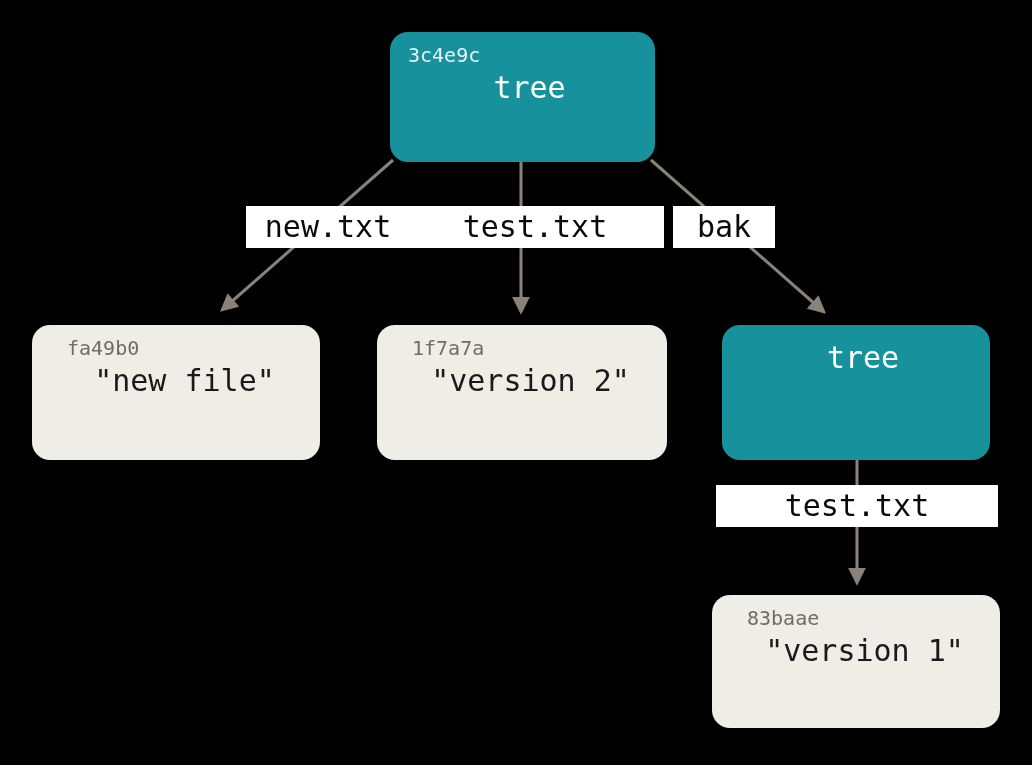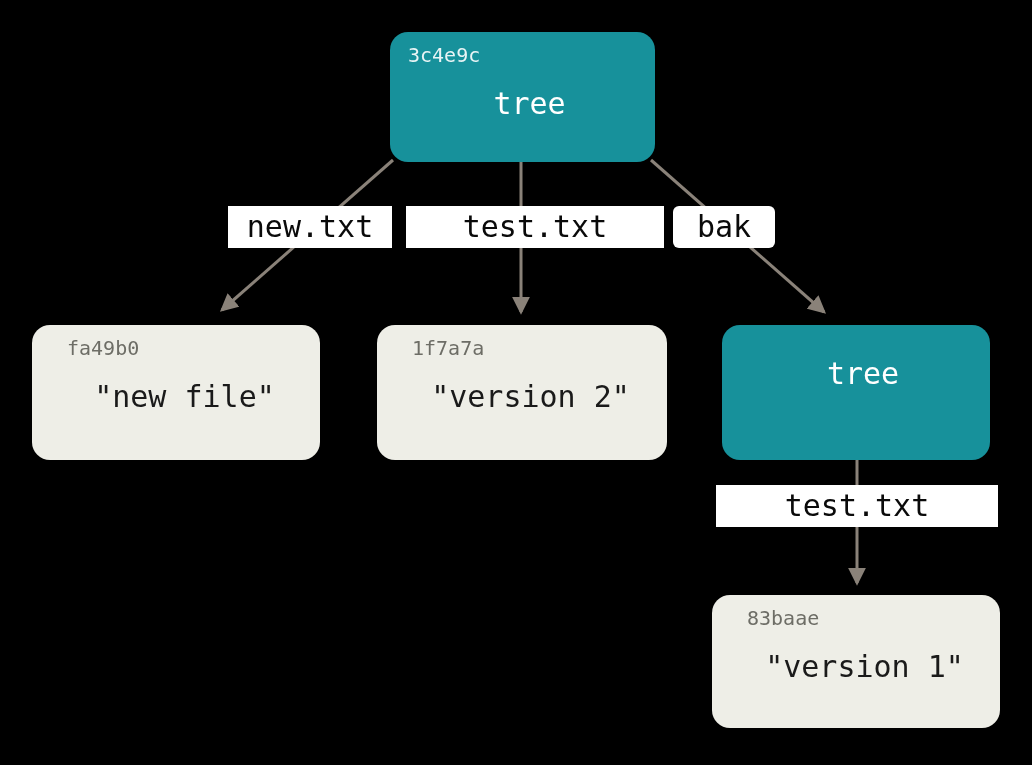--- a/index.html
+++ b/index.html
@@ -41,21 +41,21 @@
     line-height: 1.15;
     letter-spacing: 0px;
     white-space: pre;
   }
   .node.tree .node-hash { color: #E9F4F5; }
   .node.blob .node-hash { color: #6D6D66; }
   .node-label {
     font-size: 30px;
     line-height: 1.15;
     white-space: pre;
-    margin-top: 20px;
+    margin-top: 4px;
   }
   .node.tree .node-label {
     color: #FFFFFF;
     text-align: center;
     padding-left: 14px;
   }
   .node.blob .node-label {
     color: #1A1A1A;
     text-align: center;
   }
@@ -91,25 +91,25 @@
     <line x1="651" y1="160" x2="824" y2="312" stroke="#8A8279" stroke-width="3" marker-end="url(#arrow)"></line>
 
     <line x1="857" y1="460" x2="857" y2="583" stroke="#8A8279" stroke-width="3" marker-end="url(#arrow)"></line>
   </svg>
 
   <div class="node tree" style="left:390px; top:32px; width:265px; height:130px;">
     <div class="node-hash">3c4e9c</div>
     <div class="node-label">tree</div>
   </div>
 
-  <div class="edge-label" style="left:228px; top:206px; width:164px;">new.txt</div>
+  <div class="edge-label" style="left:246px; top:206px; width:164px;">new.txt</div>
 
   <div class="edge-label" style="left:406px; top:206px; width:258px;">test.txt</div>
 
-  <div class="edge-label" style="left:673px; top:206px; width:102px;border-radius:6px;">bak</div>
+  <div class="edge-label" style="left:673px; top:206px; width:102px;">bak</div>
 
   <div class="node blob" style="left:32px; top:325px; width:288px; height:135px;">
     <div class="node-hash">fa49b0</div>
     <div class="node-label">"new file"</div>
   </div>
 
   <div class="node blob" style="left:377px; top:325px; width:290px; height:135px;">
     <div class="node-hash">1f7a7a</div>
     <div class="node-label">"version 2"</div>
   </div>

